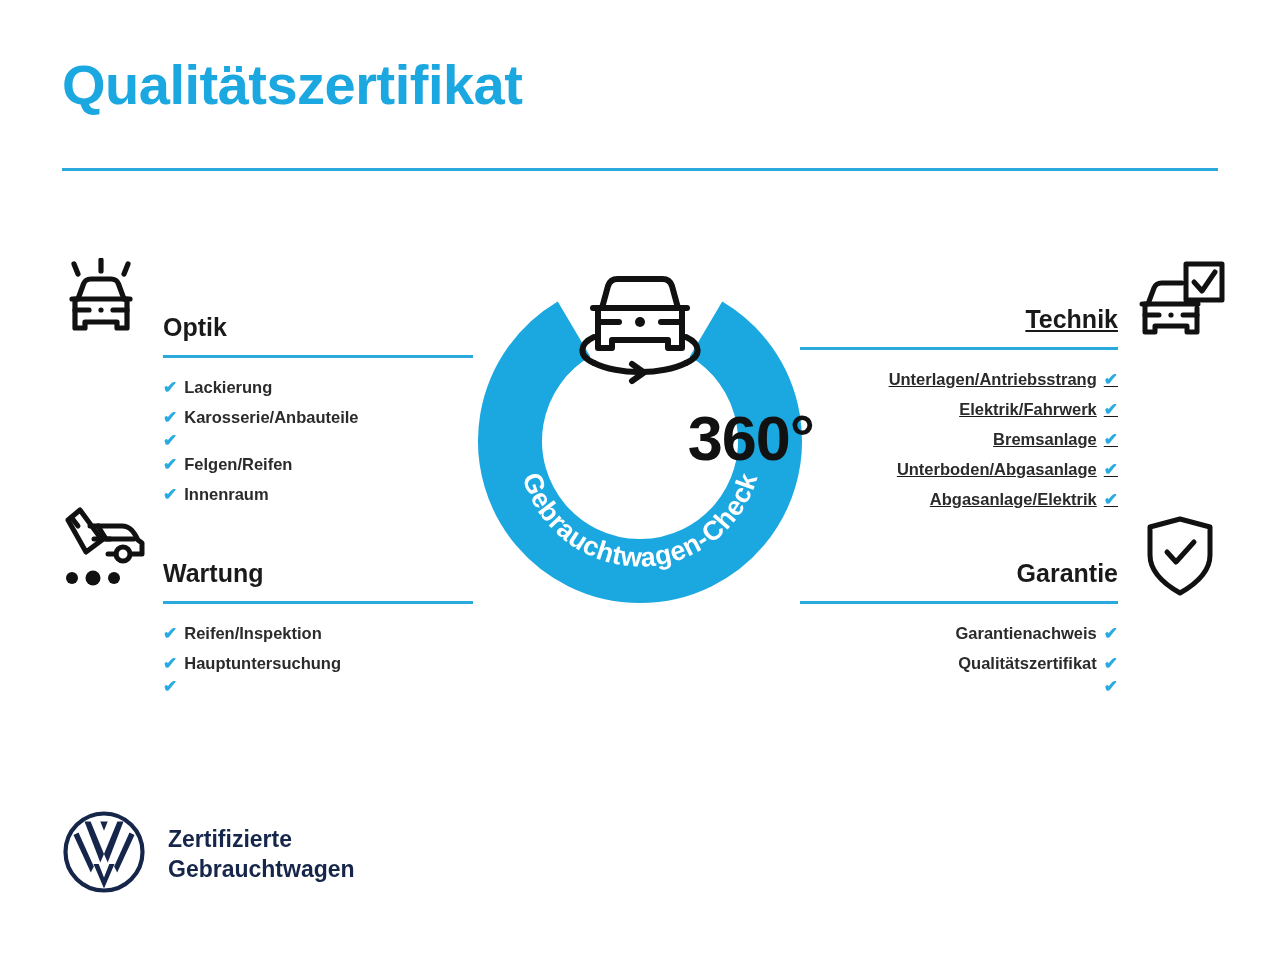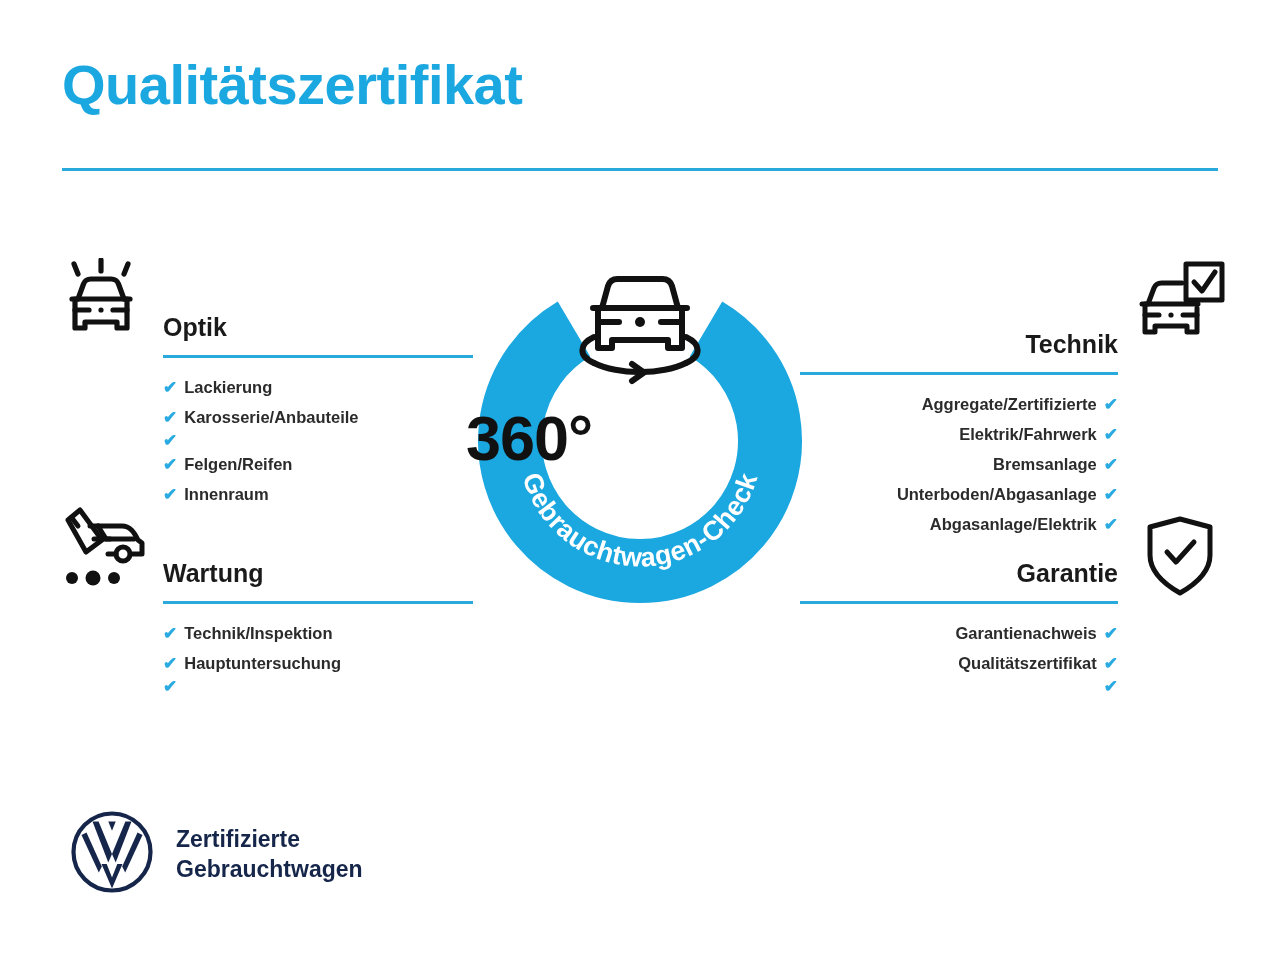--- a/index.html
+++ b/index.html
@@ -89,21 +89,21 @@
   .col-left .check { margin-right: 7px; }
 
   
   .col-right .block-title { text-align: right; }
   .col-right .block-list li { justify-content: flex-end; }
   .col-right .check { margin-left: 7px; order: 2; }
 
   
   #block-optik   { left: 163px; top: 300px;  width: 310px; }
   #block-wartung { left: 163px; top: 546px;  width: 310px; }
-  #block-technik { left: 800px; top: 317px;  width: 318px; }
+  #block-technik { left: 800px; top: 292px;  width: 318px; text-decoration: underline; }
   #block-garantie{ left: 800px; top: 546px;  width: 318px; }
 
   
   .sec-icon {
     position: absolute;
   }
   #icon-optik    { left: 58px;  top: 258px; }
   #icon-wartung  { left: 58px;  top: 506px; }
   #icon-technik  { left: 1134px; top: 258px; }
   #icon-garantie { left: 1140px; top: 514px; }
@@ -114,31 +114,31 @@
     left: 466px;
     top: 252px;
     width: 348px;
     height: 380px;
   }
   #badge-360 {
     position: absolute;
     left: 0;
     top: 150px;
     width: 348px;
-    text-align: left;
+    text-align: right;
     font-size: 63px;
     font-weight: 700;
     color: #111111;
     letter-spacing: -1px;
   }
 
   
   #footer-logo {
     position: absolute;
-    left: 70px;
+    left: 62px;
     top: 810px;
     display: flex;
     align-items: center;
   }
   #footer-logo-text {
     margin-left: 22px;
     font-size: 23px;
     font-weight: 700;
     line-height: 30px;
     color: #16264B;
@@ -238,41 +238,41 @@
 </div>
 
 <div class="block col-left" id="block-wartung">
   <div class="block-head">
     <div class="block-title">Wartung</div>
     <div class="block-rule"></div>
   </div>
   <ul class="block-list">
     <li>
         <span class="check">✔</span>
-        <span>Technik/Inspektion</span>
+        <span>Reifen/Inspektion</span>
       </li>
     <li>
         <span class="check">✔</span>
         <span>Hauptuntersuchung</span>
       </li>
     <li>
         <span class="check">✔</span>
       </li>
   </ul>
 </div>
 
 <div class="block col-right" id="block-technik">
   <div class="block-head">
     <div class="block-title">Technik</div>
     <div class="block-rule"></div>
   </div>
   <ul class="block-list">
     <li>
         <span class="check">✔</span>
-        <span>Aggregate/Zertifizierte</span>
+        <span>Unterlagen/Antriebsstrang</span>
       </li>
     <li>
         <span class="check">✔</span>
         <span>Elektrik/Fahrwerk</span>
       </li>
     <li>
         <span class="check">✔</span>
         <span>Bremsanlage</span>
       </li>
     <li>

